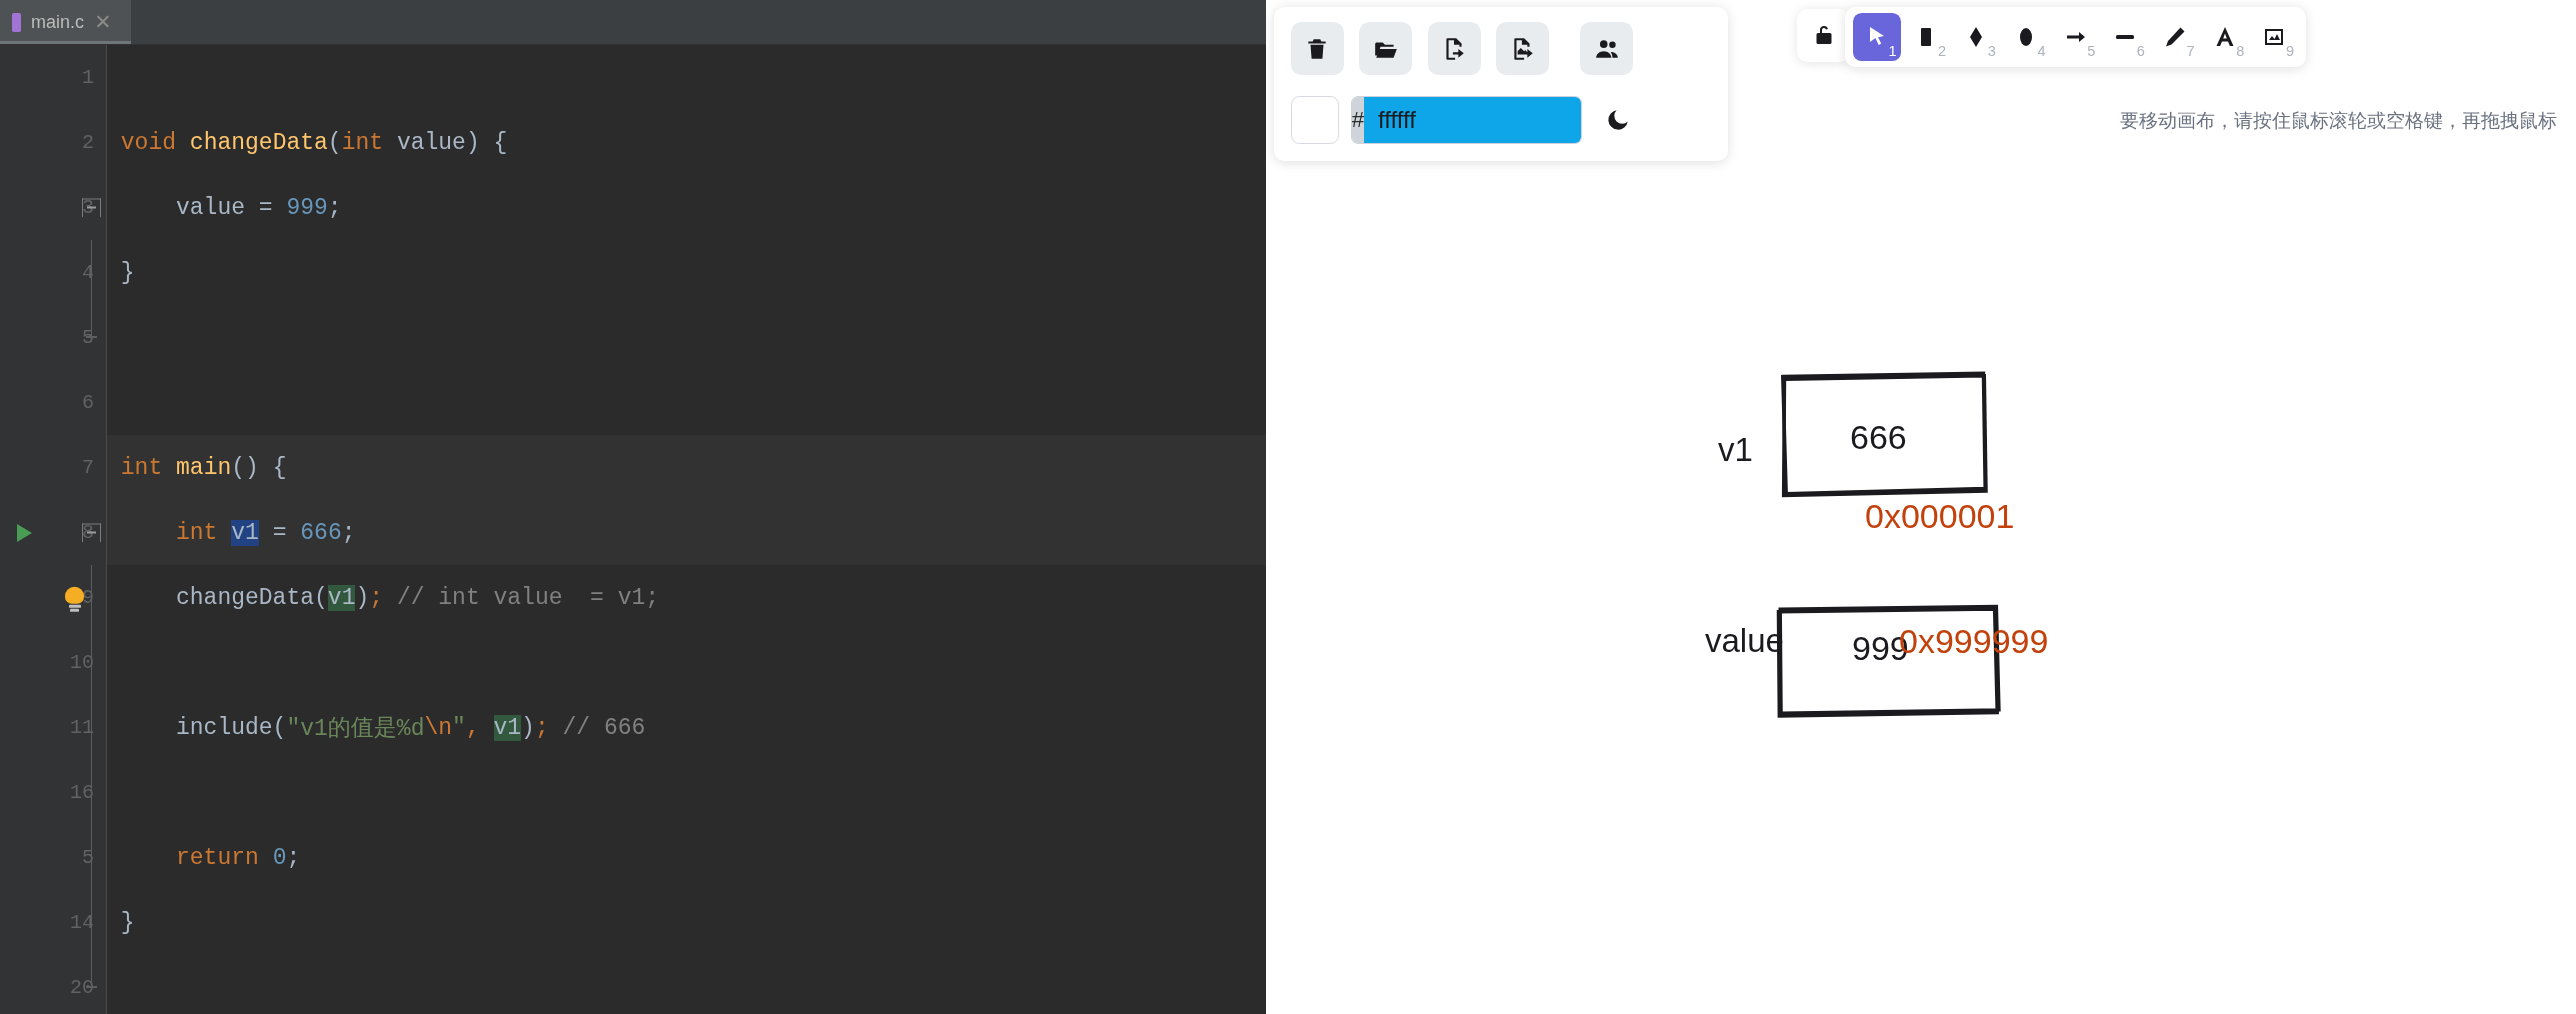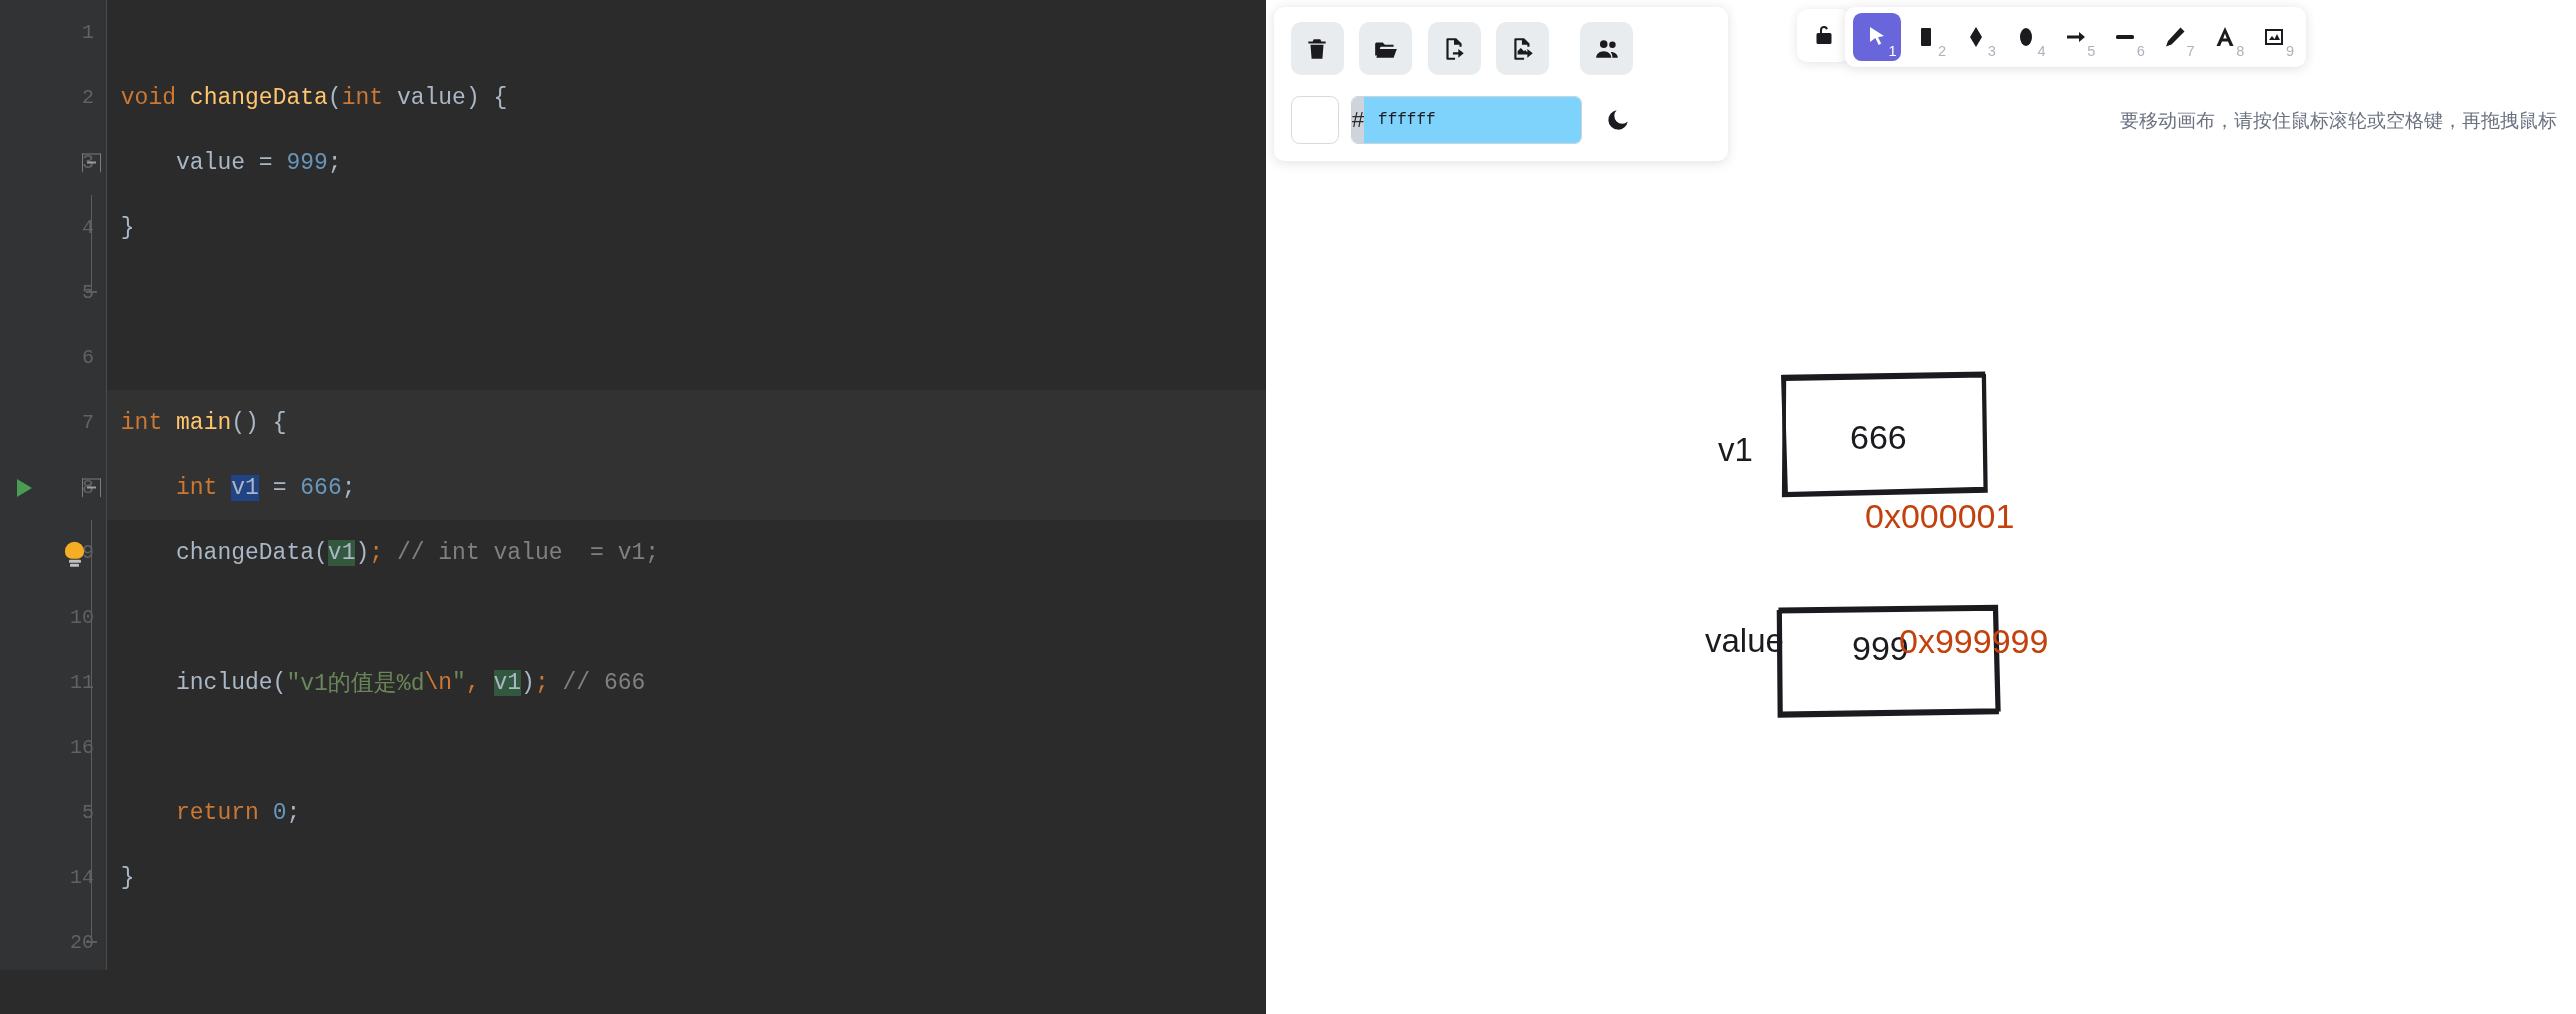--- a/index.html
+++ b/index.html
@@ -179,24 +179,24 @@
   }
   .hex-prefix {
     width: 48px;
     background: #ced4da;
     display: flex; align-items: center; justify-content: center;
     color: #2b2b2b; font-size: 22.4px;
     font-family: "Liberation Sans", sans-serif;
   }
   .hex-input {
     flex: 1; border: none; outline: none;
-    background: #7dd3fc;
+    background: #0ea5e9;
     padding: 0 13.8px;
-    font-size: 16px; color: #1b1b1f;
-    font-family: Liberation Mono, monospace;
+    font-size: 24px; color: #1b1b1f;
+    font-family: Liberation Sans, sans-serif;
   }
   .moon-btn {
     width: 48px; height: 48px;
     display: flex; align-items: center; justify-content: center;
     border: none; background: transparent; cursor: pointer;
   }
   .moon-btn svg { width: 26px; height: 26px; fill: #1b1b1f; }
 
   
   .lock-btn {
@@ -264,20 +264,27 @@
     white-space: nowrap;
   }
 </style>
 </head>
 <body>
 
 <div id="root">
 
   <div class="ide">
 
+    <div class="ide-tabbar">
+      <div class="tab">
+        <span class="tab-fileicon"></span>
+        <span class="tab-label">main.c</span>
+        <span class="tab-close">✕</span>
+      </div>
+    </div>
 
     <div class="ide-body">
       <div class="gutter" id="gutter">
           <div class="gutter-line">
             <span class="gutter-num">1</span>
           </div>
           <div class="gutter-line">
             <span class="gutter-num">2</span>
           </div>
           <div class="gutter-line">

